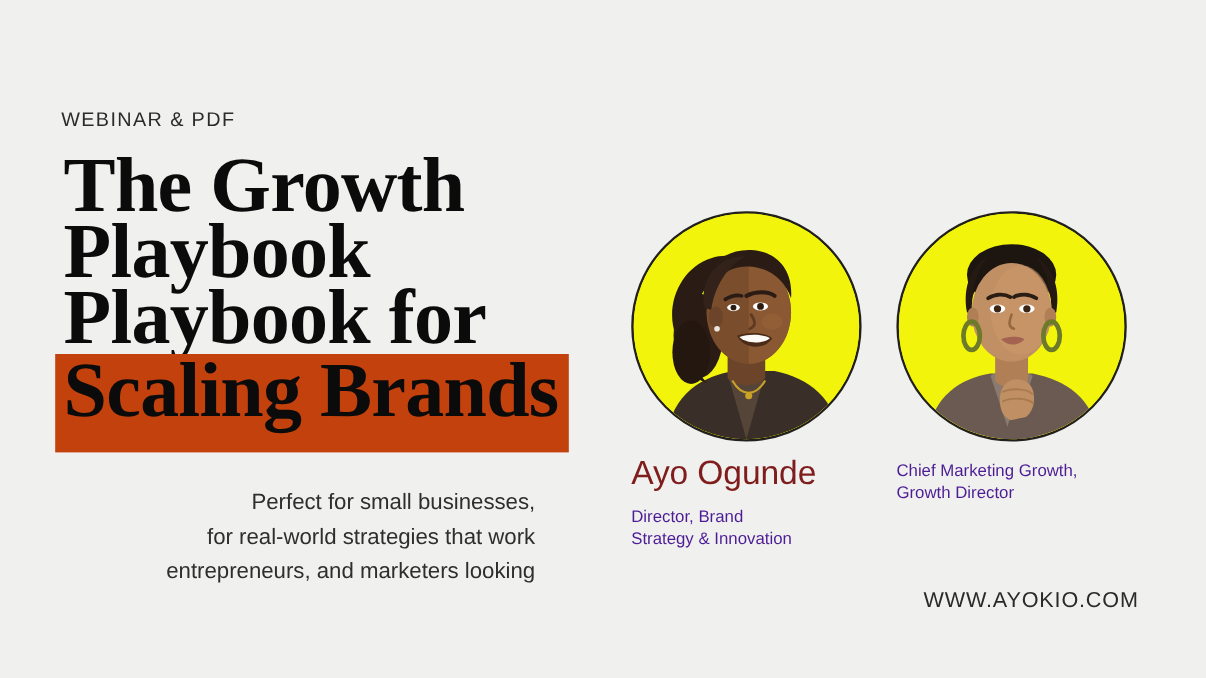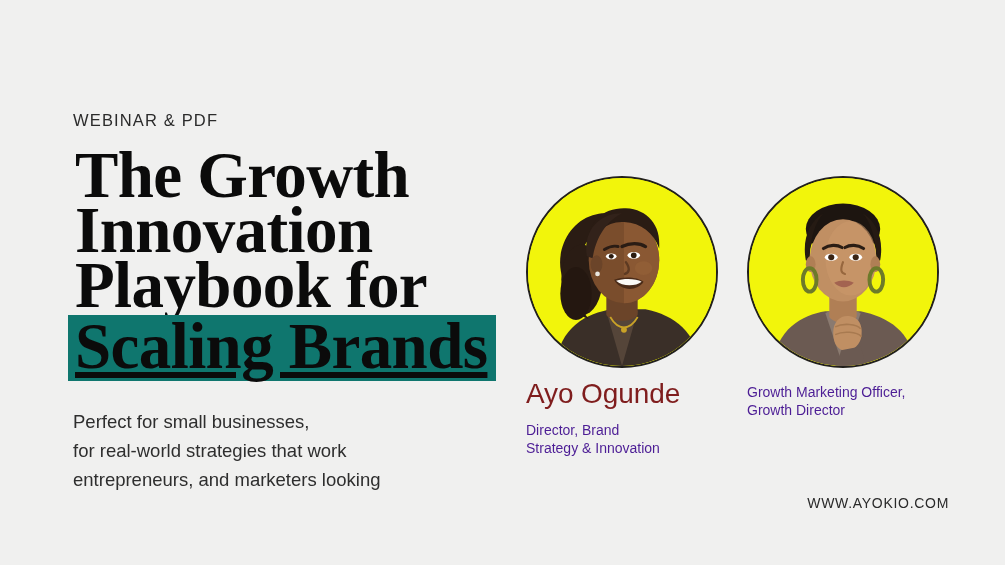--- a/index.html
+++ b/index.html
@@ -8,23 +8,22 @@
     background:#F0F0EF;
     font-family:"Liberation Sans", sans-serif;
     color:#1b1b1b;
     overflow:hidden;
     position:relative;
   }
 
   
   .left-col {
     position:absolute;
-    left:73px; top:92px;
+    left:51px; top:92px;
     width:430px;
-    margin-top:20px;
   }
 
   .eyebrow {
     font-family:"Liberation Sans", sans-serif;
     font-size:16.5px;
     letter-spacing:1.15px;
     color:#2b2b2b;
     font-weight:400;
     line-height:1;
     margin-bottom:19px;
@@ -36,37 +35,36 @@
     font-weight:700;
     font-size:65px;
     line-height:55px;
     letter-spacing:-0.6px;
     color:#0b0b0b;
     margin-left:2px;
   }
   .headline-line { display:block; white-space:nowrap; }
   .headline-line.hl {
     display:inline-block;
-    background:#0f766e;
-    padding:4px 9px 7px 7px;
+    background:#c2410c;
+    padding:4px 9px 23px 7px;
     margin-left:-7px;
     margin-top:2px;
-    text-decoration:underline;
   }
 
   .subcopy {
     margin-top:26px;
     font-family:"Liberation Sans", sans-serif;
     font-size:18.5px;
     line-height:29px;
     color:#2e2e2e;
     font-weight:400;
     max-width:395px;
   }
-  .subcopy span { display:block; white-space:nowrap; }
+  .subcopy span { display:block; white-space:nowrap;text-align:right; }
 
   
   .speakers {
     position:absolute;
     left:526px; top:176px;
     display:flex;
     gap:29px;
   }
   .speaker { width:192px; }
 
@@ -98,36 +96,36 @@
     color:#4c1d95;
     font-weight:400;
   }
   .sp-role span { display:block; white-space:nowrap; }
 
   
   .site-url {
     position:absolute;
     right:56px; bottom:54px;
     font-family:"Liberation Sans", sans-serif;
-    font-size:14px;
+    font-size:18px;
     letter-spacing:0.7px;
     color:#2a2a2a;
     font-weight:400;
   }
 </style>
 </head>
 <body>
 
 <div class="left-col">
 
   <div class="eyebrow">WEBINAR &amp; PDF</div>
 
   <h1 class="headline">
     <span class="headline-line">The Growth</span>
-    <span class="headline-line">Innovation</span>
+    <span class="headline-line">Playbook</span>
     <span class="headline-line">Playbook for</span>
     <span class="headline-line hl">Scaling Brands</span>
   </h1>
 
   <p class="subcopy">
     <span>Perfect for small businesses,</span>
     <span>for real-world strategies that work</span>
     <span>entrepreneurs, and marketers looking</span>
   </p>
 
@@ -221,20 +219,20 @@
         <path d="M87 107 C93 104 101 104 107 107 C101 113 93 113 87 107 Z" fill="#a36350"></path>
 
         <path d="M86 158 C86 146 94 140 102 141 C112 142 116 150 115 160 C114 172 104 178 96 176 C89 174 86 167 86 158 Z" fill="#c08f63"></path>
         <path d="M88 152 C96 148 110 149 114 154" stroke="#a87a50" stroke-width="1.6" fill="none"></path>
         <path d="M88 160 C96 156 110 157 115 162" stroke="#a87a50" stroke-width="1.6" fill="none"></path>
 
         <path d="M94 176 C92 184 90 188 88 192 L118 192 C118 184 116 178 114 172 Z" fill="#6b5a52"></path>
       </svg>
     </div>
     <div class="sp-role">
-      <span>Growth Marketing Officer,</span>
+      <span>Chief Marketing Growth,</span>
       <span>Growth Director</span>
     </div>
   </div>
 
 </div>
 
 <div class="site-url">WWW.AYOKIO.COM</div>
 
 </body></html>

